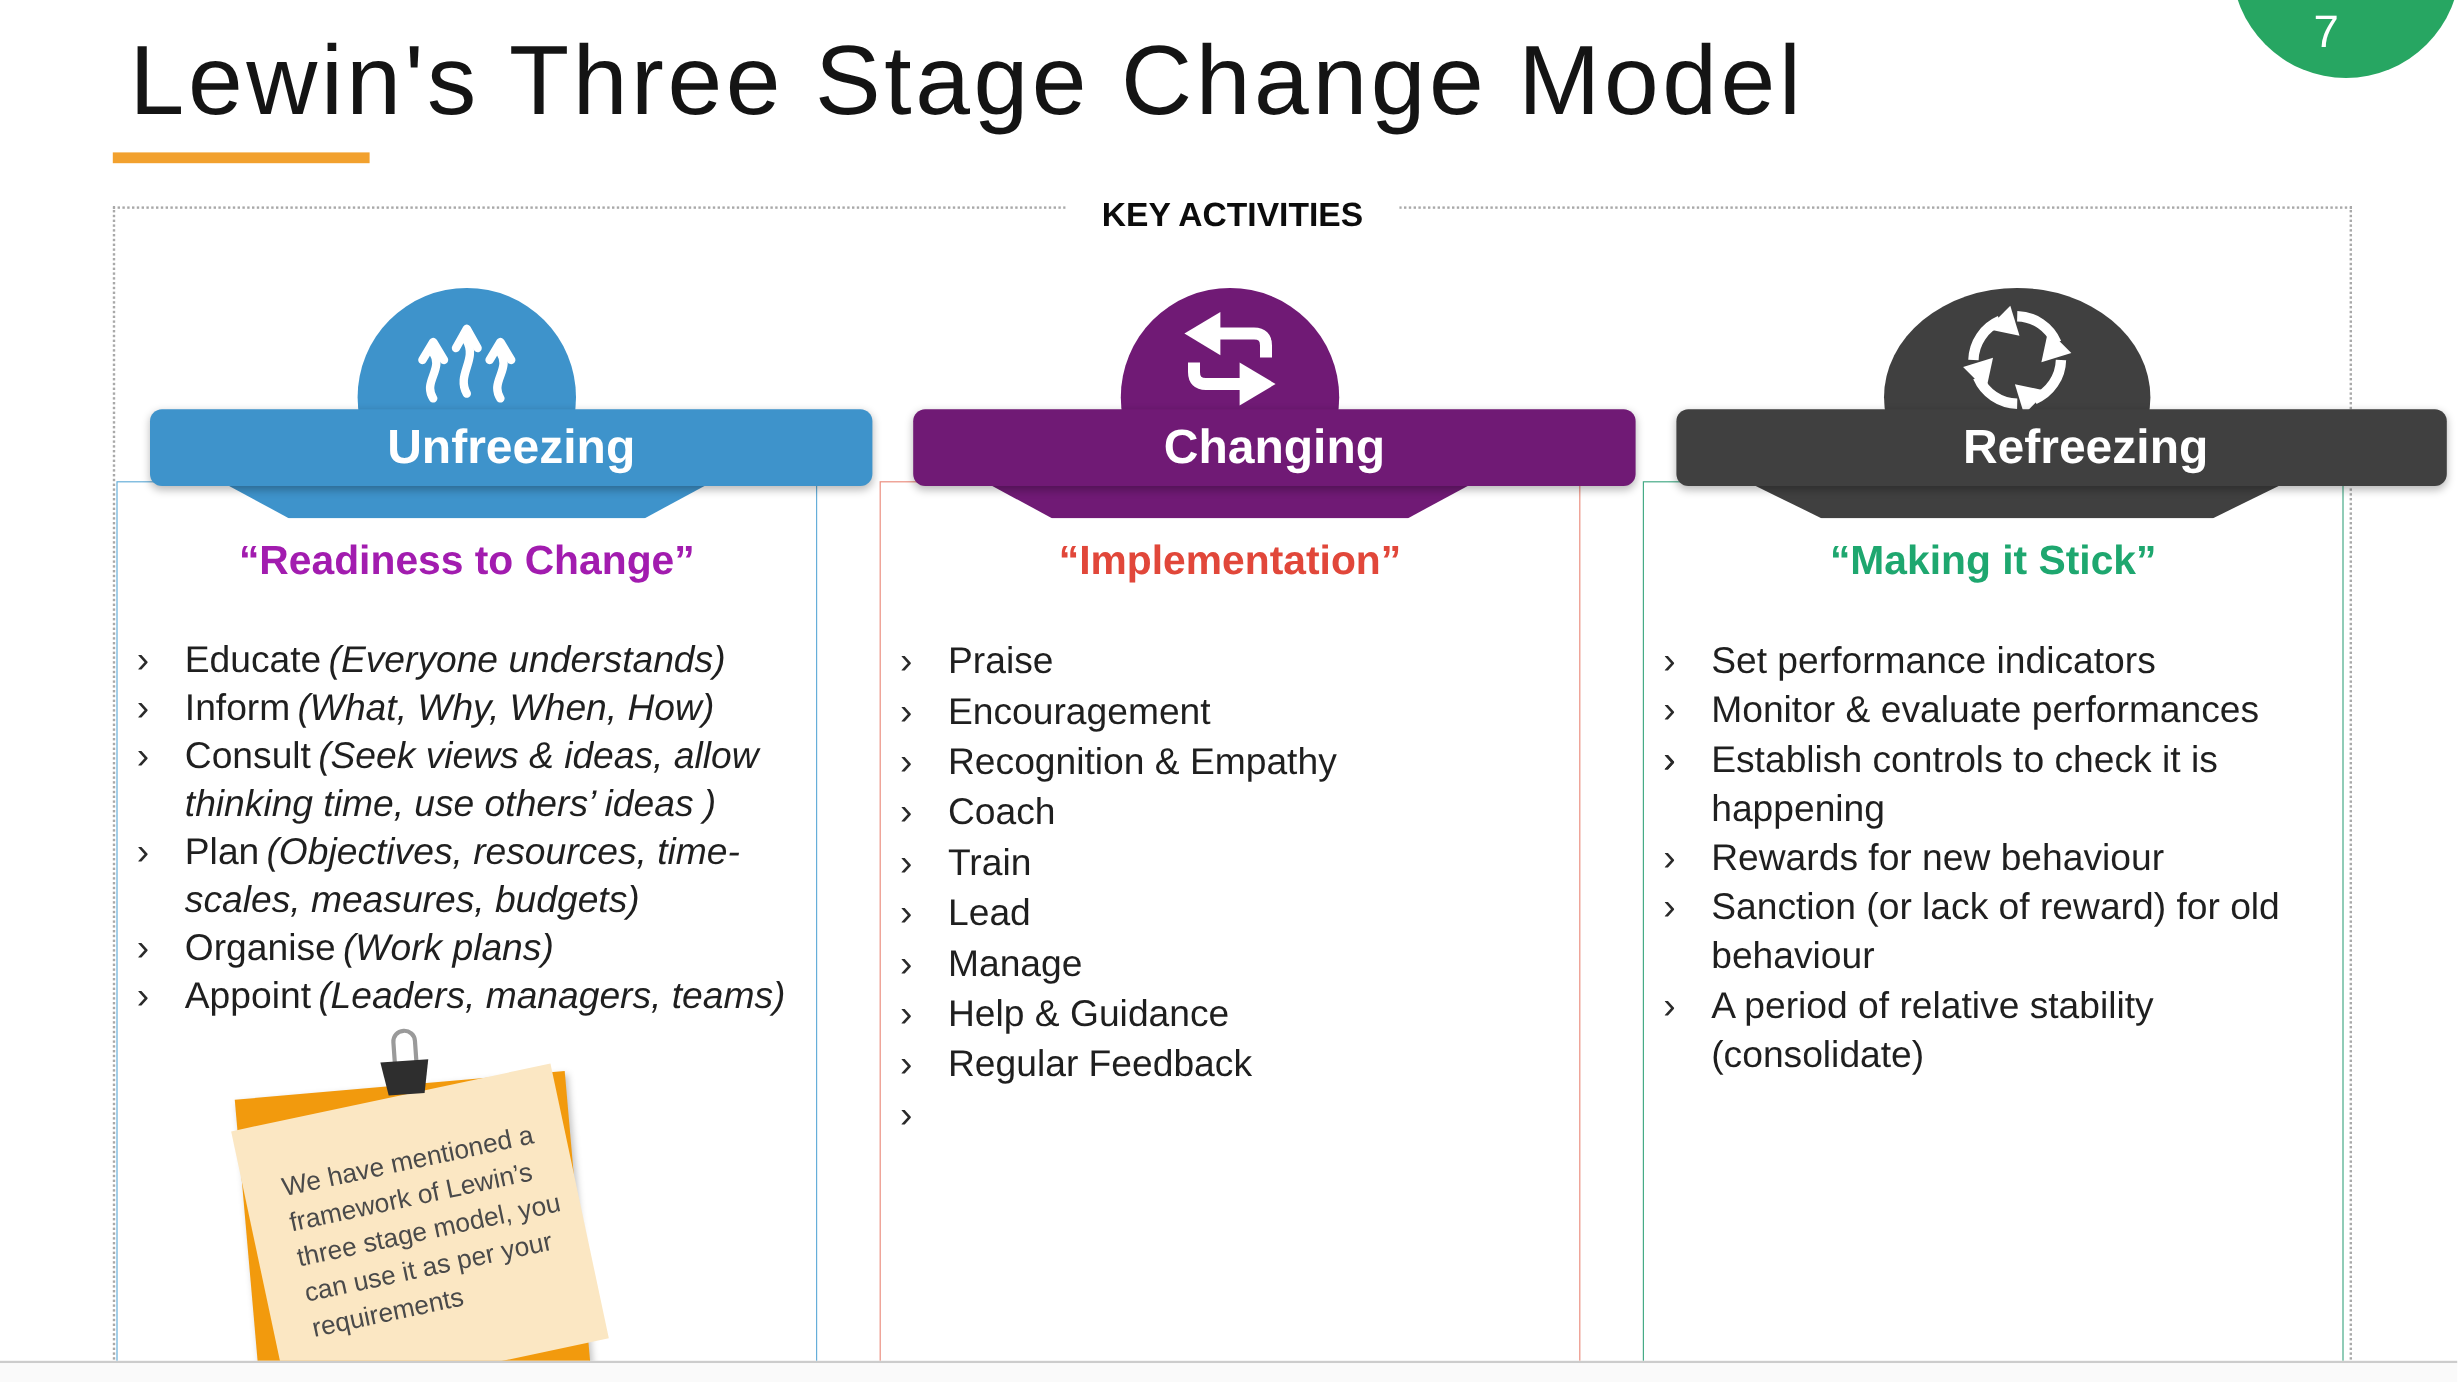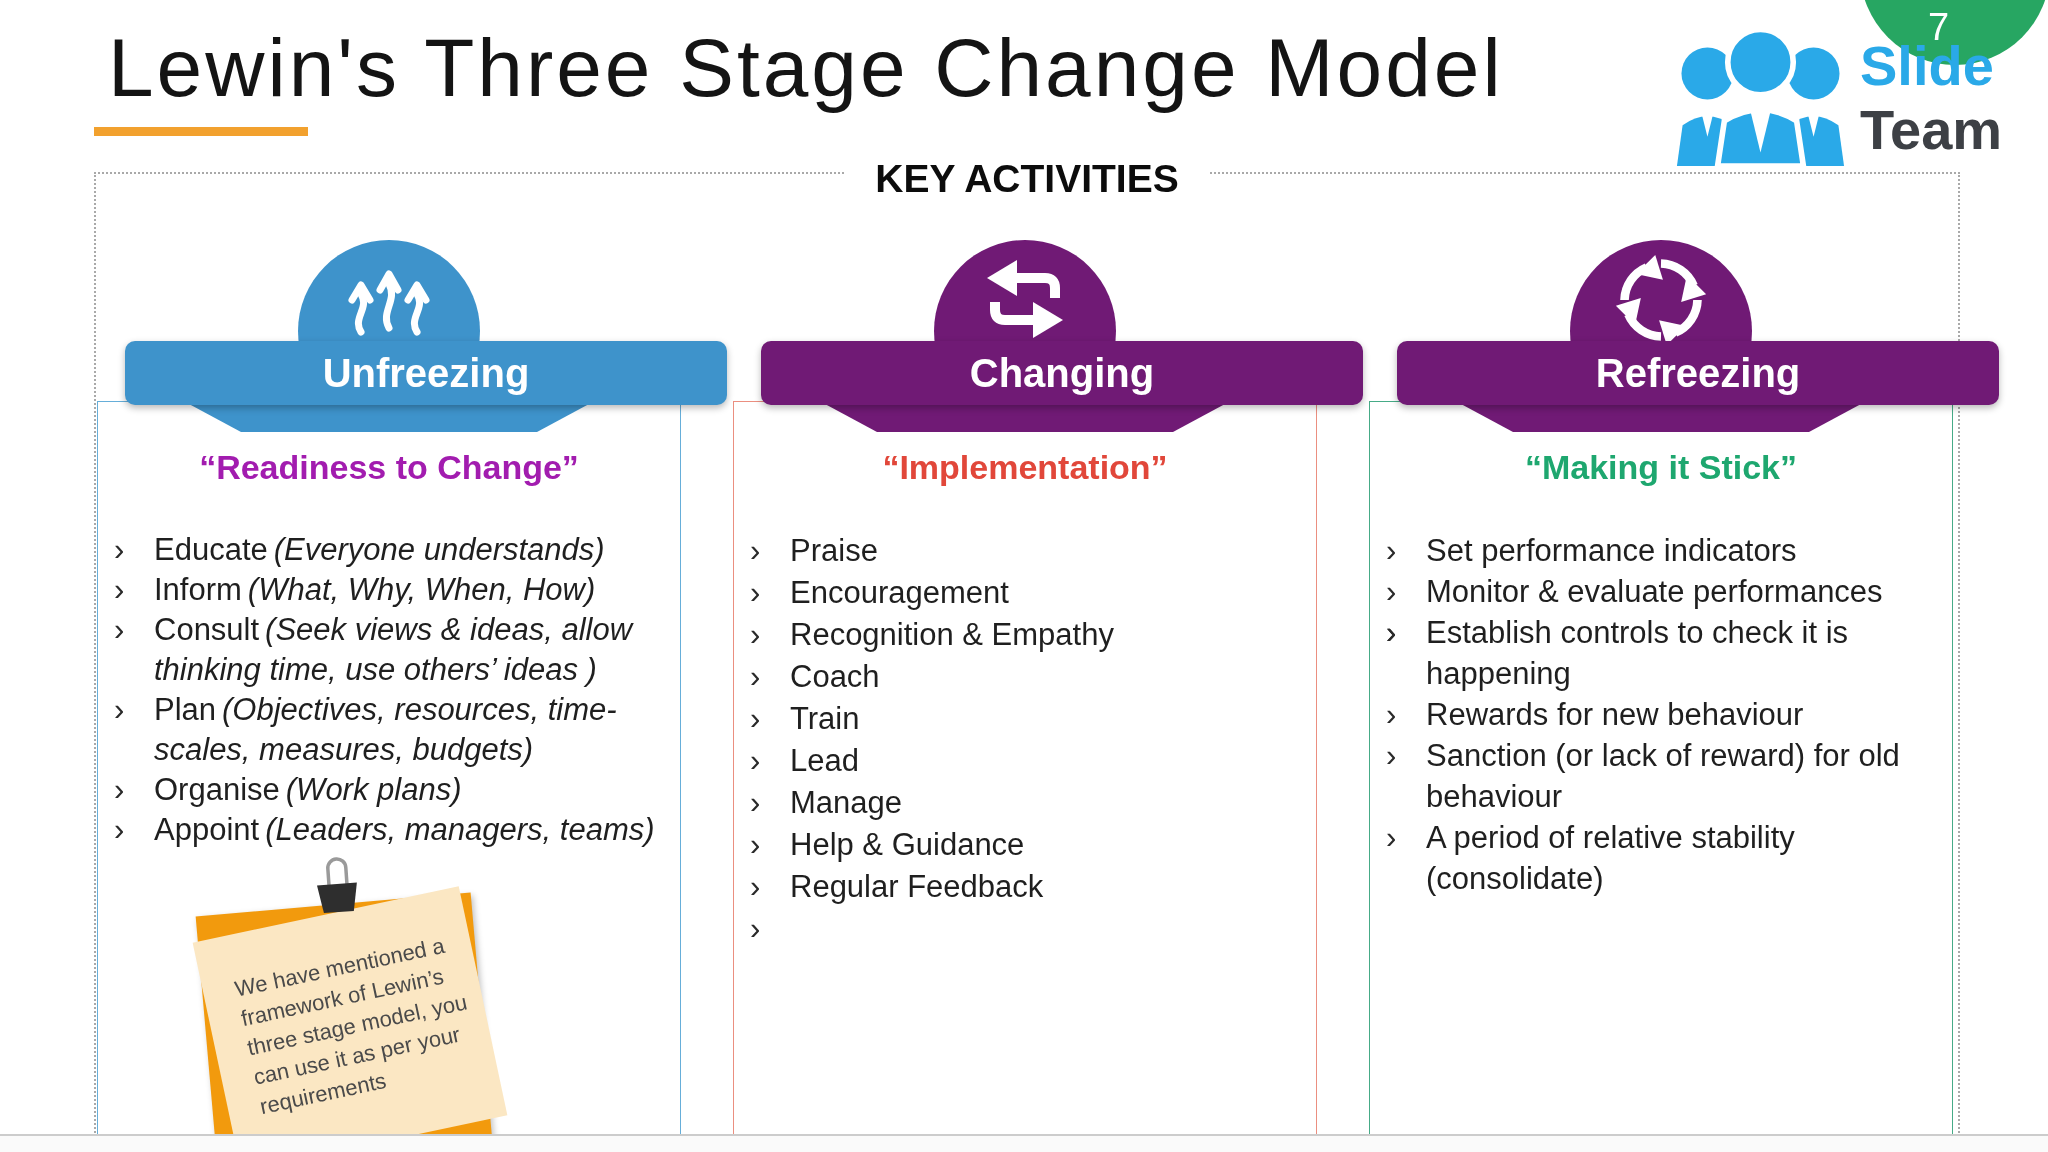--- a/index.html
+++ b/index.html
@@ -20,31 +20,31 @@
   .logo-slide{color:#2aa9e8;}
   .logo-team{color:#3d4045;}
   .page-badge{position:absolute;left:1860px;top:-125px;width:190px;height:190px;border-radius:50%;
               background:#27a662;z-index:1;}
   .page-num{position:absolute;left:1928px;top:6px;z-index:2;color:#fff;font-size:38px;}
 
   
   .activities-box{position:absolute;left:94px;top:172px;width:1862px;height:962px;
                   border-top:2px dotted #a9a9a9;border-left:2px dotted #a9a9a9;border-right:2px dotted #a9a9a9;}
   .activities-heading{position:absolute;top:-18px;left:50%;transform:translateX(-50%);
-                      background:#fff;padding:0 30px;font-weight:bold;font-size:39px;line-height:46px;
+                      background:#fff;padding:0 30px;font-weight:bold;font-size:28px;line-height:46px;
                       color:#0c0c0c;white-space:nowrap;}
 
   
   .card{position:absolute;top:401px;width:582px;height:733px;background:#fff;border:1.5px solid;}
   .c1{left:97px;border-color:#66aed9;}
   .c2{left:733px;border-color:#eb8f80;}
   .c3{left:1369px;border-color:#46ab87;}
   .c1 .dome,.c1 .banner,.c1 .notch{background:#3e93cb;}
   .c2 .dome,.c2 .banner,.c2 .notch{background:#701a75;}
-  .c3 .dome,.c3 .banner,.c3 .notch{background:#701a75;}
+  .c3 .dome,.c3 .banner,.c3 .notch{background:#404040;padding-left:40px;}
   .c1 .subtitle{color:#a21caf;}
   .c2 .subtitle{color:#e1473a;}
   .c3 .subtitle{color:#1ea76f;}
 
   .dome{position:absolute;left:calc(50% - 91px);top:-162px;width:182px;height:182px;border-radius:50%;z-index:1;}
   .dome svg{position:absolute;left:50%;transform:translateX(-50%);top:12px;}
   .notch{position:absolute;left:calc(50% - 200px);top:2px;width:400px;height:28px;z-index:2;
          clip-path:polygon(0 0,100% 0,87% 100%,13% 100%);}
   .banner{position:absolute;left:27px;top:-61px;width:602px;height:64px;border-radius:10px;z-index:3;
           display:flex;align-items:center;justify-content:center;color:#fff;font-weight:bold;font-size:40px;
@@ -74,41 +74,20 @@
 
 <div id="slide">
   <div id="canvas">
 
     <div class="page-badge"></div>
     <div class="page-num">7</div>
 
     <div class="page-title">Lewin's Three Stage Change Model</div>
     <div class="title-underline"></div>
 
-    <div class="logo">
-      <svg width="185" height="140" viewBox="0 0 160 124">
-        <g fill="#2aa9e8">
-          <circle cx="33" cy="42" r="23"></circle>
-          <path d="M6 124 L11 88 Q33 72 55 88 L60 124 Z"></path>
-          <circle cx="127" cy="42" r="23"></circle>
-          <path d="M100 124 L105 88 Q127 72 149 88 L154 124 Z"></path>
-        </g>
-        <g fill="#2aa9e8" stroke="#ffffff" stroke-width="5">
-          <circle cx="80" cy="32" r="29"></circle>
-          <path d="M42 124 L48 84 Q80 64 112 84 L118 124 Z"></path>
-        </g>
-        <polygon points="33,68 27,74 33,98 39,74" fill="#ffffff"></polygon>
-        <polygon points="127,68 121,74 127,98 133,74" fill="#ffffff"></polygon>
-        <polygon points="80,66 71,75 80,112 89,75" fill="#ffffff"></polygon>
-      </svg>
-      <div class="logo-text">
-        <div class="logo-slide">Slide</div>
-        <div class="logo-team">Team</div>
-      </div>
-    </div>
 
     <div class="activities-box">
       <div class="activities-heading">KEY ACTIVITIES</div>
     </div>
 
     <div class="card c1">
       <div class="dome">
         <svg width="100" height="84" viewBox="0 0 100 84" fill="none" stroke="#ffffff" stroke-width="7" stroke-linecap="round" stroke-linejoin="round">
           <path d="M22 80 C13 66 31 56 22 42"></path>
             <path d="M13 48 L22 33 L31 48"></path>

